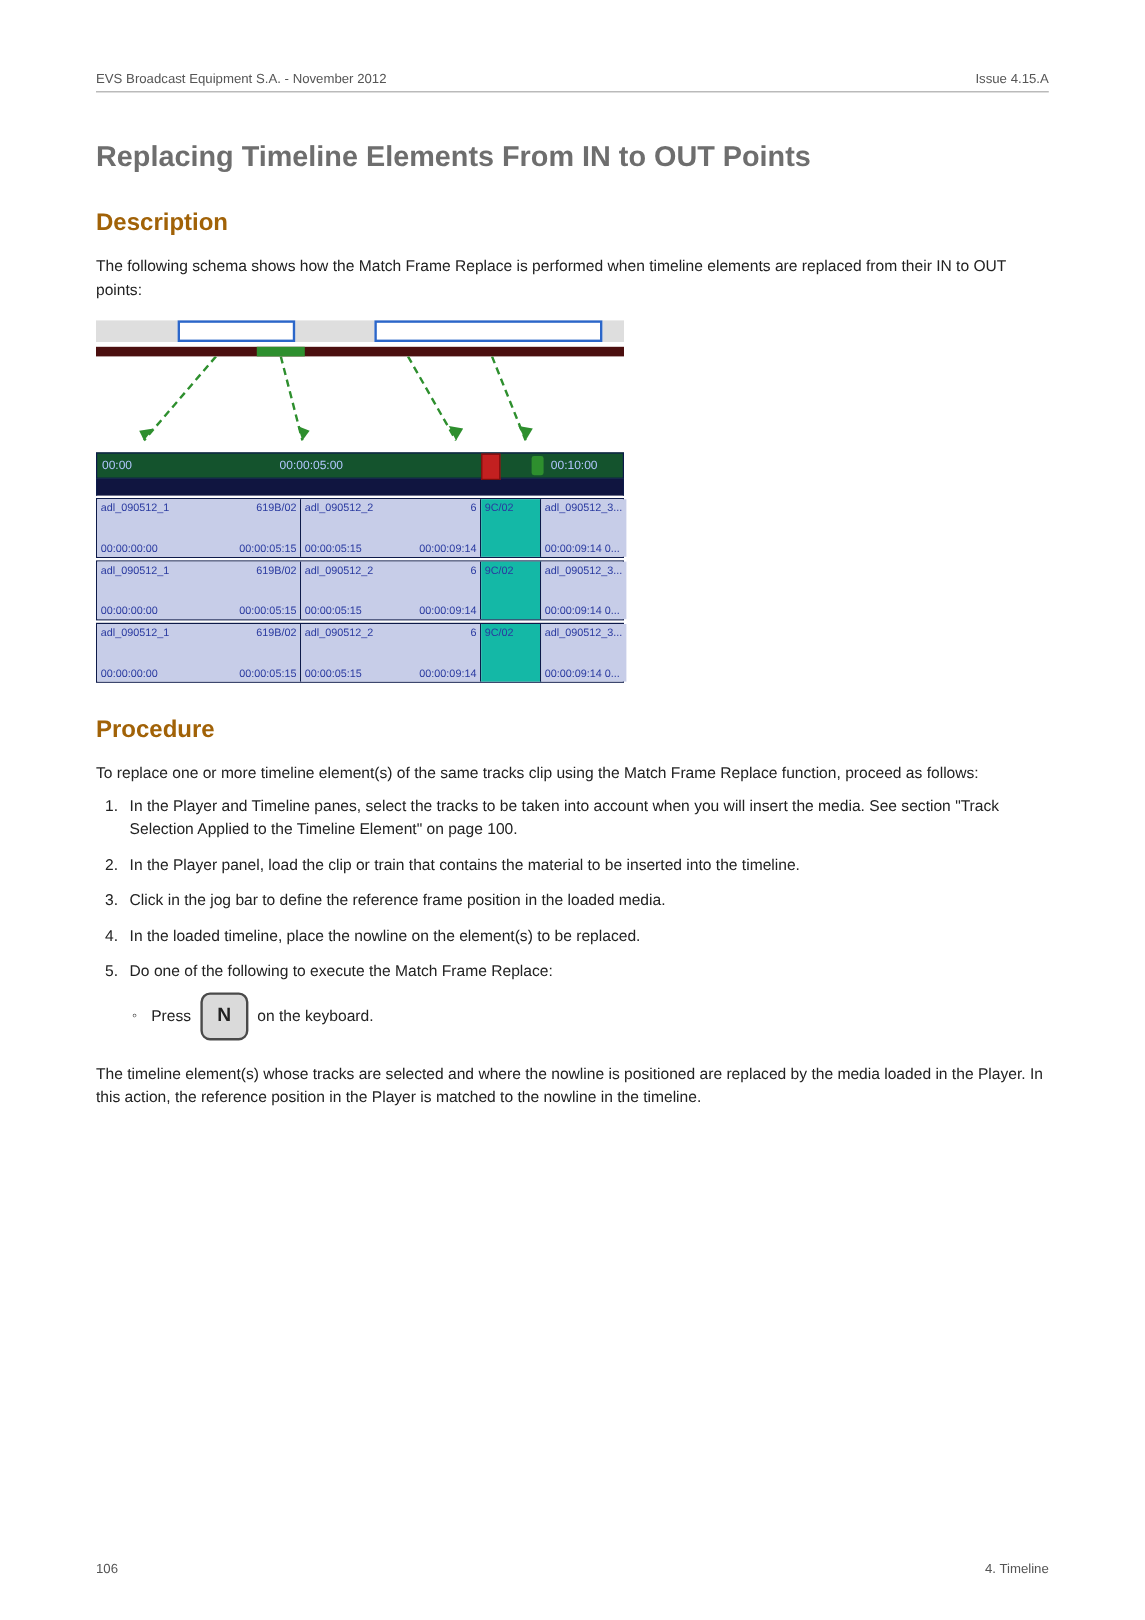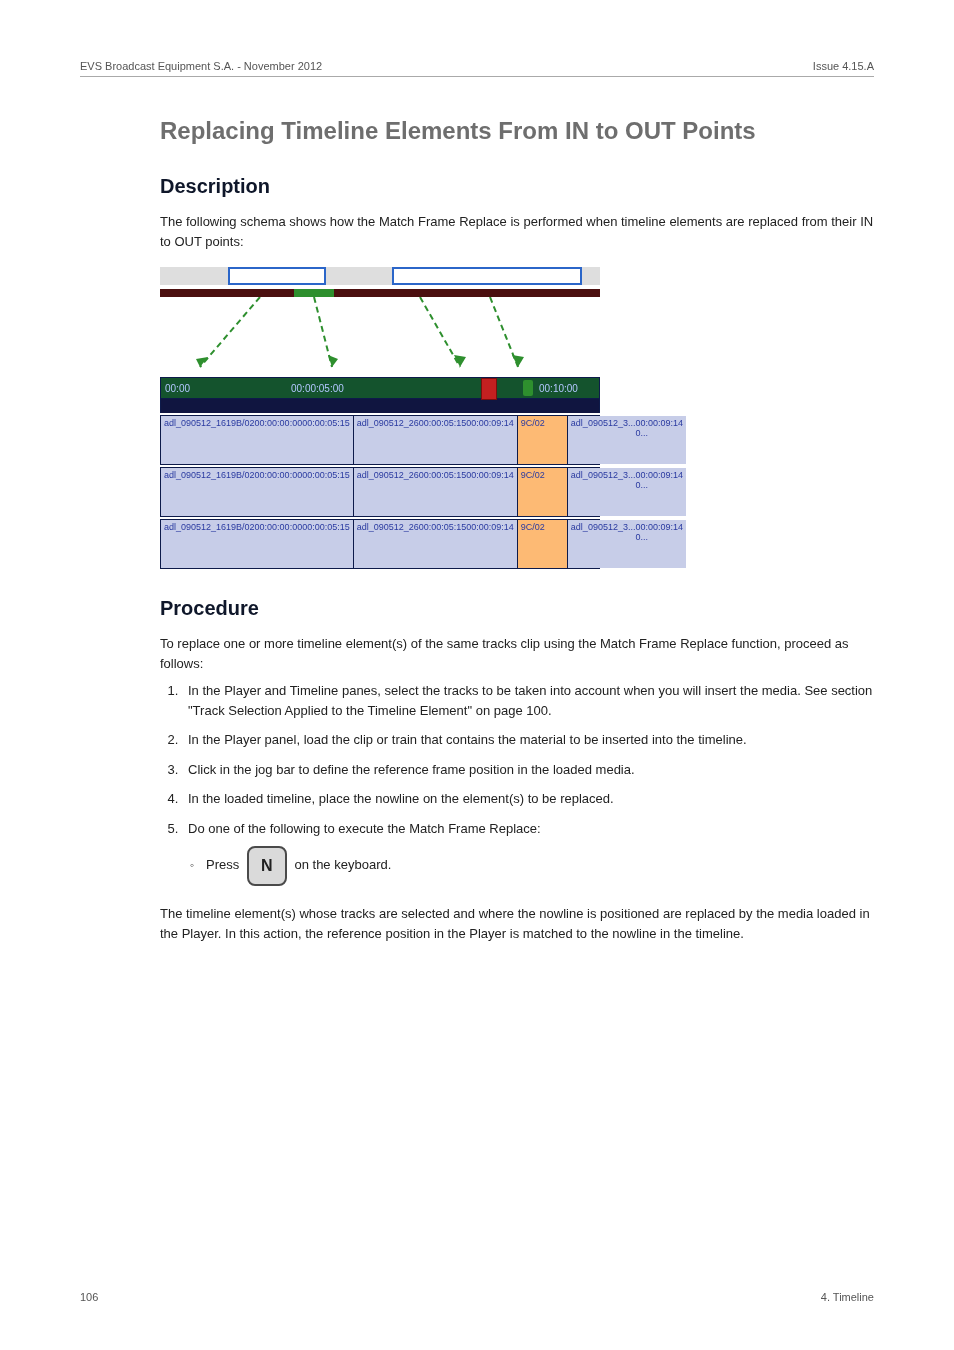--- a/index.html
+++ b/index.html
@@ -23,30 +23,29 @@
     font-size: 11px;
     color: #555;
     margin-bottom: 4px;
   }
   .hr {
     border: none;
     border-top: 1px solid #aaa;
     margin: 2px 0 40px 0;
   }
   .content {
-    margin-left: 80px;
   }
   h1 {
     color: #6e6e6e;
     font-weight: bold;
     font-size: 24px;
     margin: 10px 0 30px 0;
   }
   h2 {
-    color: #0f172a;
+    color: #a16207;
     font-size: 20px;
     margin: 28px 0 14px 0;
   }
   p {
     font-size: 13px;
     line-height: 1.5;
     margin: 8px 0;
   }
   ol.steps {
     font-size: 13px;
@@ -188,38 +187,38 @@
     display: flex;
     height: 48px;
     border: 1px solid #0d1a4a;
     margin-top: 2px;
     font-size: 9px;
     color: #2a3aa0;
   }
   .track .clip {
     border-right: 1px solid #0d1a4a;
     display: flex;
-    flex-direction: row;
+    flex-direction: column;
     justify-content: space-between;
     padding: 2px 3px;
     box-sizing: border-box;
     background: #c7cde8;
   }
   .track .clip .row2 {
     display: flex;
     justify-content: space-between;
   }
   .track .c1 { flex: 0 0 170px; }
   .track .c2 { flex: 0 0 150px; }
-  .track .c3 { flex: 0 0 50px; background:#fdba74; }
+  .track .c3 { flex: 0 0 50px; background:#14b8a6; }
   .track .c4 { flex: 1; border-right:none; }
 
   .footer-row {
     position: absolute;
-    bottom: 47px;
+    bottom: 36px;
     left: 80px;
     right: 80px;
     display: flex;
     justify-content: space-between;
     font-size: 11px;
     color: #555;
   }
 </style>
 </head>
 <body>
@@ -250,21 +249,21 @@
           <line x1="330" y1="0" x2="358" y2="70" stroke="#2e8f2e" stroke-width="2" stroke-dasharray="6 4"></line>
           <polygon points="40,70 48,60 36,62" fill="#2e8f2e"></polygon>
           <polygon points="172,70 168,58 178,62" fill="#2e8f2e"></polygon>
           <polygon points="300,70 294,58 306,60" fill="#2e8f2e"></polygon>
           <polygon points="358,70 352,58 364,60" fill="#2e8f2e"></polygon>
         </svg>
       </div>
 
       <div class="ruler">
         <span style="left:4px">00:00</span>
-        <span style="left:130px">00:00:05:00</span>
+        <span style="left:152px">00:00:05:00</span>
         <span style="left:378px">00:10:00</span>
         <div class="marker-red" style="left:320px"></div>
         <div class="marker-green" style="left:362px"></div>
       </div>
       <div class="gap"></div>
 
       <div class="track">
         <div class="clip c1">
           <div class="row2">
               <span>adl_090512_1</span>

